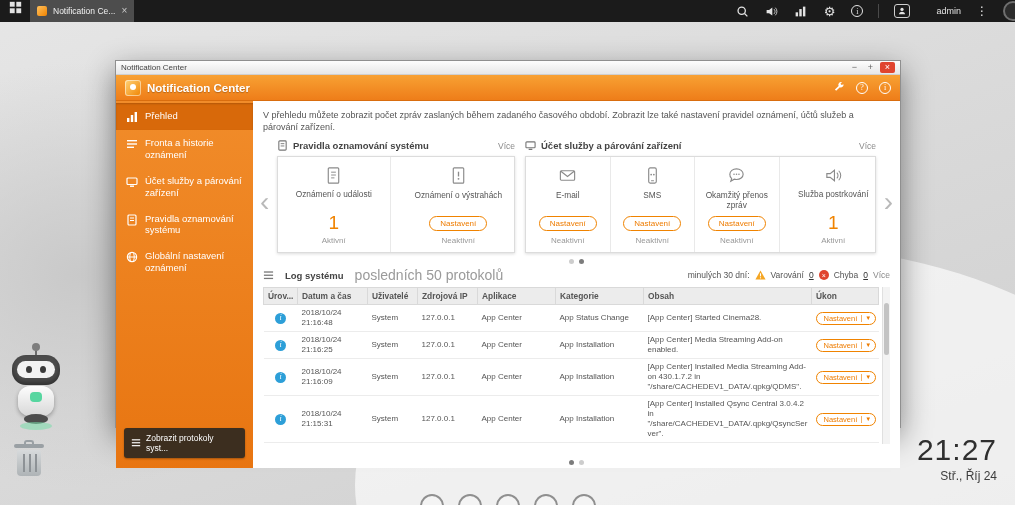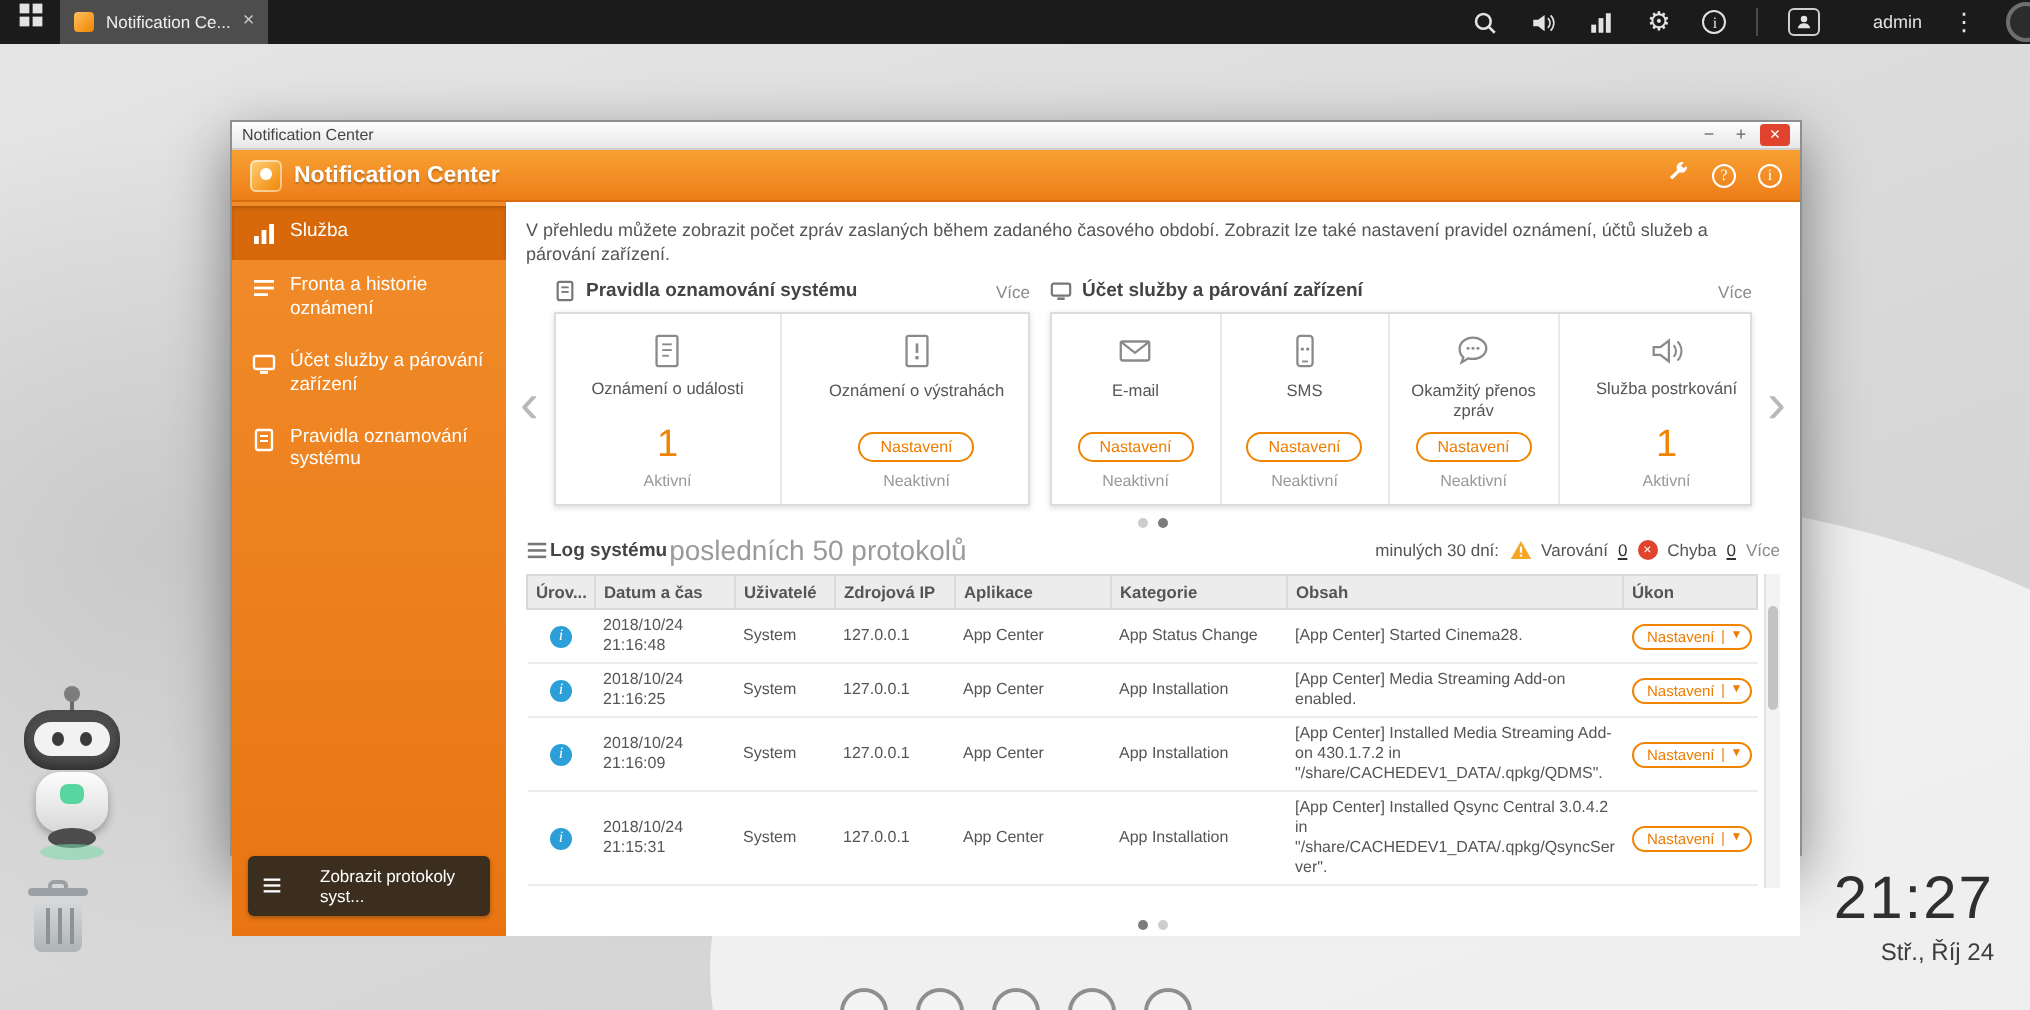--- a/index.html
+++ b/index.html
@@ -89,21 +89,21 @@
   .app-body { display:flex; height:367px; }
 
   
   .sidebar { width:137px; background:linear-gradient(180deg,#f18c2a,#e87511); position:relative; padding-top:2px; flex:none; }
   .side-item { display:flex; gap:7px; padding:7px 8px 7px 10px; color:#fff; font-size:9.5px;
                line-height:1.25; align-items:flex-start; }
   .side-item.active { background:#d8690a; box-shadow:inset 0 1px 2px rgba(0,0,0,.18); }
   .side-ic { width:12px; height:12px; flex:none; margin-top:1px; color:#fff; }
   .side-ic svg { width:12px; height:12px; }
   .logs-btn { position:absolute; left:8px; right:8px; bottom:10px; background:#3c2e1f; color:#fff;
-              font-size:8.5px; padding:5px 7px; border-radius:3px; display:flex; gap:19px; align-items:center;
+              font-size:8.5px; padding:5px 7px; border-radius:3px; display:flex; gap:5px; align-items:center;
               box-shadow:0 1px 2px rgba(0,0,0,.3); }
   .logs-btn svg { width:10px; height:10px; flex:none; }
 
   
   .content { flex:1; position:relative; padding:8px 10px 4px; background:#fff; overflow:hidden; }
   .intro { font-size:9px; color:#555; line-height:1.35; margin-bottom:7px; }
 
   .carousel { position:relative; padding:0 14px; }
   .chevron { position:absolute; top:48px; font-size:28px; color:#b9b9b9; line-height:1; font-weight:300; }
   .chev-left { left:-3px; } .chev-right { right:-3px; }
@@ -121,21 +121,21 @@
   .card-icon svg { width:19px; height:19px; }
   .card-label { font-size:8.3px; color:#555; line-height:1.2; min-height:19px; }
   .count-val { color:#f08300; font-size:19px; font-weight:300; line-height:1; }
   .set-btn { border:1px solid #f08300; color:#ee7c00; background:#fff; border-radius:9px;
              font-size:8px; padding:2px 10px; line-height:1.2; white-space:nowrap; }
   .card-status { font-size:8px; color:#999; }
   .car-dots { display:flex; gap:5px; justify-content:center; margin:6px 0 3px; }
   .dot { width:5px; height:5px; border-radius:50%; background:#cdcdcd; }
   .dot.active { background:#7c7c7c; }
 
-  .log-head { display:flex; align-items:center; gap:1px; margin:1px 0 4px; }
+  .log-head { display:flex; align-items:center; gap:11px; margin:1px 0 4px; }
   .log-head .list-ic { width:11px; height:11px; color:#777; }
   .log-title { font-weight:bold; color:#444; font-size:9.5px; }
   .log-sub { color:#9a9a9a; font-size:14px; }
   .log-right { margin-left:auto; display:flex; align-items:flex-end; gap:5px; font-size:8.5px; color:#555; }
   .warn-tri { width:11px; height:10px; }
   .err-ic { width:10px; height:10px; border-radius:50%; background:#e0442f; color:#fff; font-size:7px;
             display:flex; align-items:center; justify-content:center; line-height:1; }
   .badge-num { text-decoration:underline; color:#333; }
 
   .table-wrap { position:relative; height:157px; overflow:hidden; }
@@ -276,21 +276,21 @@
 
       <div class="sidebar">
         <div class="side-item active">
           <span class="side-ic">
             <svg viewBox="0 0 12 12">
                 <rect x="1" y="7" width="2.4" height="4" fill="currentColor"></rect>
                 <rect x="4.8" y="4" width="2.4" height="7" fill="currentColor"></rect>
                 <rect x="8.6" y="1" width="2.4" height="10" fill="currentColor"></rect>
               </svg>
           </span>
-          <span>Služba</span>
+          <span>Přehled</span>
         </div>
         <div class="side-item">
           <span class="side-ic">
             <svg viewBox="0 0 12 12">
                 <rect x="1" y="2" width="10" height="1.4" fill="currentColor"></rect>
                 <rect x="1" y="5.3" width="10" height="1.4" fill="currentColor"></rect>
                 <rect x="1" y="8.6" width="7" height="1.4" fill="currentColor"></rect>
               </svg>
           </span>
           <span>Fronta a historie oznámení</span>
@@ -306,20 +306,30 @@
         </div>
         <div class="side-item">
           <span class="side-ic">
             <svg viewBox="0 0 12 12">
                 <rect x="2" y="1" width="8" height="10" rx="1" fill="none" stroke="currentColor" stroke-width="1.2"></rect>
                 <line x1="4" y1="4" x2="8" y2="4" stroke="currentColor"></line>
                 <line x1="4" y1="6.5" x2="8" y2="6.5" stroke="currentColor"></line>
               </svg>
           </span>
           <span>Pravidla oznamování systému</span>
+        </div>
+        <div class="side-item">
+          <span class="side-ic">
+            <svg viewBox="0 0 12 12">
+                <circle cx="6" cy="6" r="4.6" fill="none" stroke="currentColor" stroke-width="1.2"></circle>
+                <line x1="1.4" y1="6" x2="10.6" y2="6" stroke="currentColor"></line>
+                <ellipse cx="6" cy="6" rx="2.2" ry="4.6" fill="none" stroke="currentColor" stroke-width="1"></ellipse>
+              </svg>
+          </span>
+          <span>Globální nastavení oznámení</span>
         </div>
         <div class="logs-btn">
           <svg viewBox="0 0 12 12">
               <rect x="1" y="1.5" width="10" height="1.4" fill="currentColor"></rect>
               <rect x="1" y="5" width="10" height="1.4" fill="currentColor"></rect>
               <rect x="1" y="8.5" width="10" height="1.4" fill="currentColor"></rect>
             </svg>
           <span>Zobrazit protokoly syst...</span>
         </div>
       </div>

